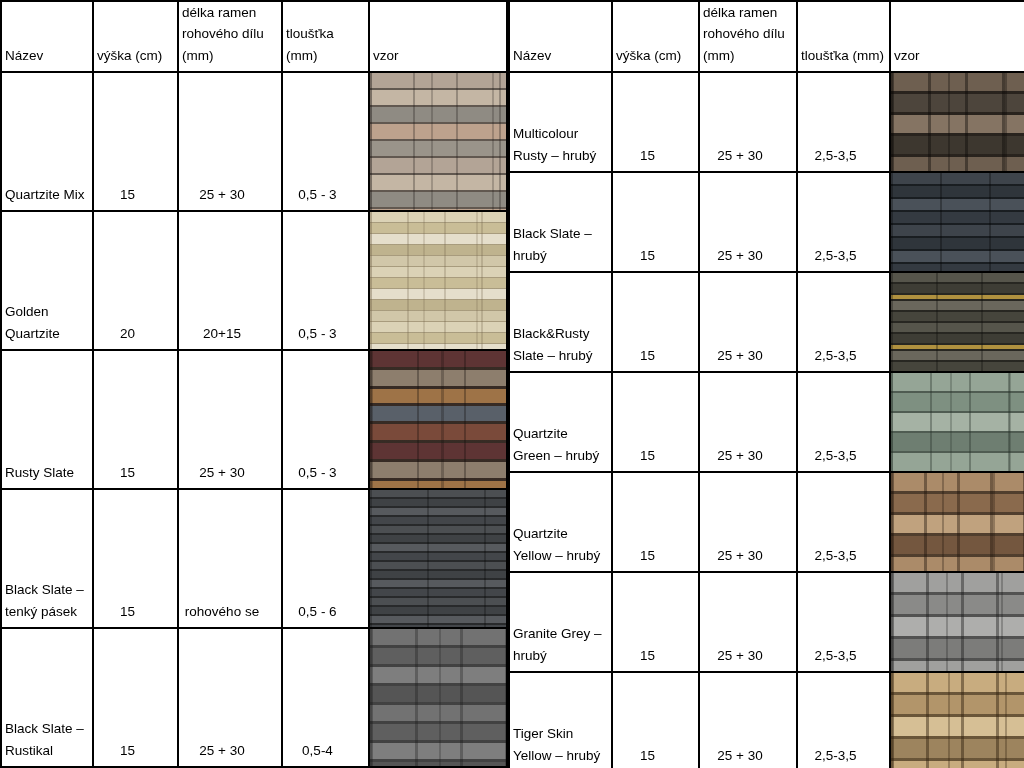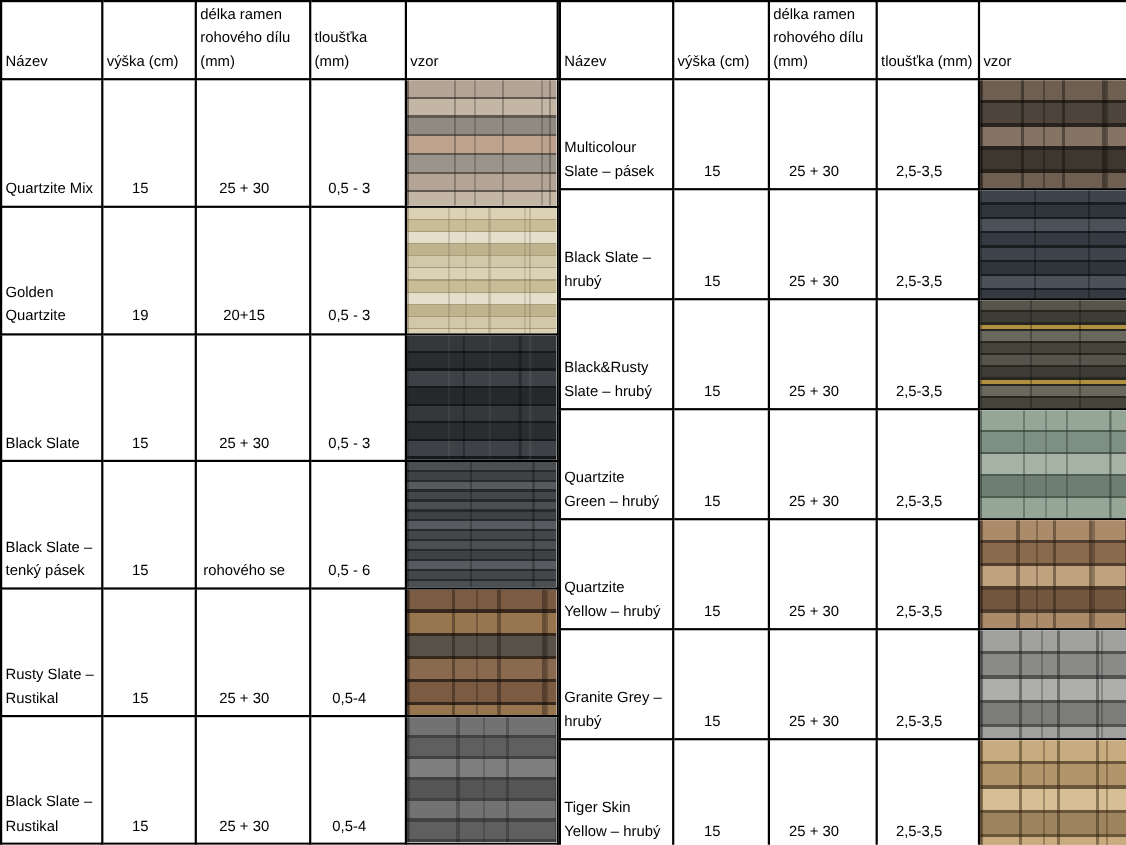--- a/index.html
+++ b/index.html
@@ -98,58 +98,49 @@
     <td class="c-num">15</td>
     <td class="c-num">25 + 30</td>
     <td class="c-num">0,5 - 3</td>
     <td class="c-tex">
       <div class="tex tex-quartzite-mix"></div>
     </td>
   </tr>
 
   <tr>
     <td class="c-name">Golden Quartzite</td>
-    <td class="c-num">19</td>
+    <td class="c-num">20</td>
     <td class="c-num">20+15</td>
     <td class="c-num">0,5 - 3</td>
     <td class="c-tex">
       <div class="tex tex-golden-quartzite"></div>
     </td>
   </tr>
 
-
-  <tr>
-    <td class="c-name">Black Slate</td>
+  <tr>
+    <td class="c-name">Rusty Slate</td>
     <td class="c-num">15</td>
     <td class="c-num">25 + 30</td>
     <td class="c-num">0,5 - 3</td>
     <td class="c-tex">
-      <div class="tex tex-black-slate"></div>
-    </td>
-  </tr>
+      <div class="tex tex-rusty-slate"></div>
+    </td>
+  </tr>
+
 
   <tr>
     <td class="c-name">Black Slate – tenký pásek</td>
     <td class="c-num">15</td>
     <td class="c-num">rohového se</td>
     <td class="c-num">0,5 - 6</td>
     <td class="c-tex">
       <div class="tex tex-black-slate-thin-strip"></div>
     </td>
   </tr>
 
-  <tr>
-    <td class="c-name">Rusty Slate – Rustikal</td>
-    <td class="c-num">15</td>
-    <td class="c-num">25 + 30</td>
-    <td class="c-num">0,5-4</td>
-    <td class="c-tex">
-      <div class="tex tex-rusty-slate-rustikal"></div>
-    </td>
-  </tr>
 
   <tr>
     <td class="c-name">Black Slate – Rustikal</td>
     <td class="c-num">15</td>
     <td class="c-num">25 + 30</td>
     <td class="c-num">0,5-4</td>
     <td class="c-tex">
       <div class="tex tex-black-slate-rustikal"></div>
     </td>
   </tr>
@@ -168,21 +159,21 @@
       <tr>
         <th>Název</th>
         <th>výška (cm)</th>
         <th>délka ramen rohového dílu (mm)</th>
         <th>tloušťka (mm)</th>
         <th>vzor</th>
       </tr>
     </thead>
     <tbody>
   <tr>
-    <td class="c-name">Multicolour Slate – pásek</td>
+    <td class="c-name">Multicolour Rusty – hrubý</td>
     <td class="c-num">15</td>
     <td class="c-num">25 + 30</td>
     <td class="c-num">2,5-3,5</td>
     <td class="c-tex">
       <div class="tex tex-multicolour-slate-hruby"></div>
     </td>
   </tr>
 
   <tr>
     <td class="c-name">Black Slate – hrubý</td>

